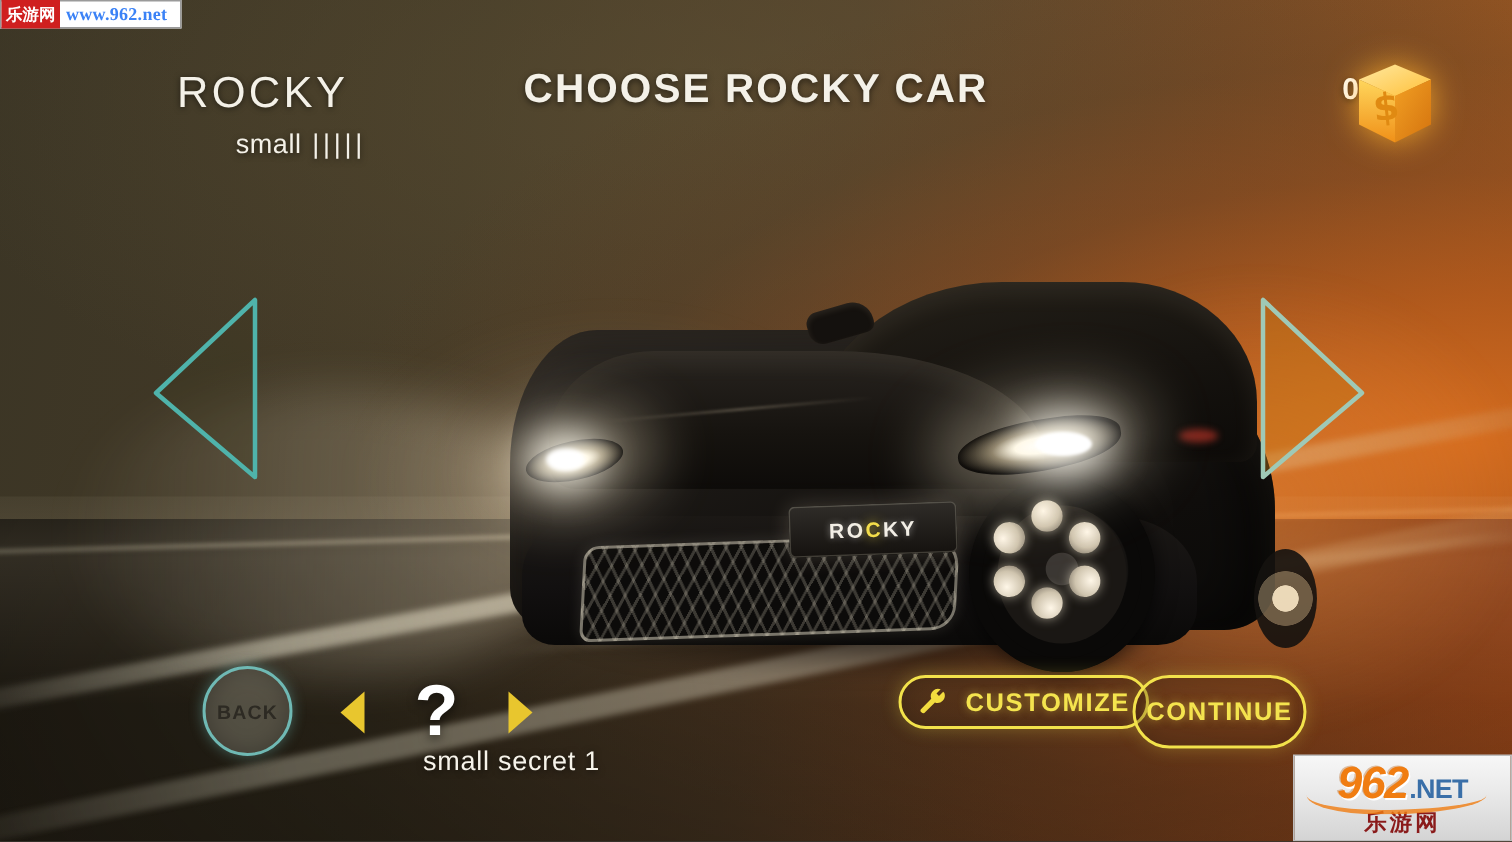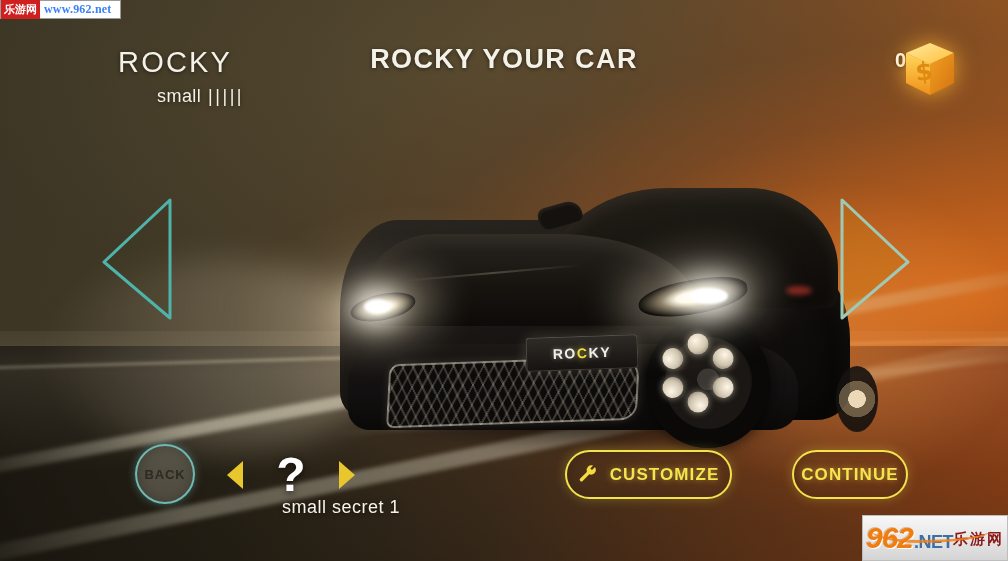--- a/index.html
+++ b/index.html
@@ -264,41 +264,41 @@
     position:absolute; display:flex; align-items:center; justify-content:center;
     gap:11px; border:2px solid #f2e24b; border-radius:30px;
     background:rgba(90,55,26,.22);
     box-shadow:0 0 12px rgba(242,226,75,.28), inset 0 0 16px rgba(0,0,0,.18);
     cursor:pointer;
   }
   .pill .lbl{
     font:700 17px/1 "Liberation Sans", sans-serif;
     letter-spacing:1.1px; color:#f4e44e; text-shadow:0 0 6px rgba(244,228,78,.5);
   }
-  #btn-customize{ left:565px; top:450px; width:167px; height:49px; }
-  #btn-continue{ left:792px; top:450px; width:116px; height:49px; }
+  #btn-customize{ left:599px; top:450px; width:167px; height:36px; }
+  #btn-continue{ left:755px; top:450px; width:116px; height:49px; }
 
   
   #wm-top{
     position:absolute; left:0; top:0; height:19px;
     display:flex; align-items:center;
     background:#ffffff; border:1px solid #9a9a9a; padding:0 4px 0 0;
   }
   #wm-top .cn{
     background:#cf1f1f; color:#fff; font:700 11px/19px "DejaVu Sans", sans-serif;
     padding:0 3px; letter-spacing:0;
   }
   #wm-top .url{
     color:#3b82f6; font:700 12px/19px "Liberation Serif", serif; padding:0 4px; letter-spacing:.2px;
   }
   #wm-bottom{
-    position:absolute; right:0; bottom:0; width:146px; height:46px;
+    position:absolute; right:0; bottom:0; width:146px; height:58px;
     background:linear-gradient(180deg,#f7f7f7 0%,#e9e9e9 45%,#d4d4d4 100%);
     border:1px solid #bdbdbd;
-    display:flex; flex-direction:row; align-items:center; justify-content:center;
+    display:flex; flex-direction:column; align-items:center; justify-content:center;
   }
   #wm-bottom .row1{ display:flex; align-items:baseline; }
   #wm-bottom .num{
     font:italic 900 30px/1 "Liberation Sans", sans-serif;
     color:#f07d12; letter-spacing:-1px;
     text-shadow:1px 1px 0 #fff, -1px -1px 0 rgba(180,90,10,.35);
   }
   #wm-bottom .net{
     font:900 18px/1 "Liberation Sans", sans-serif; color:#3a6fa8; letter-spacing:-.5px; margin-left:1px;
   }
@@ -360,21 +360,21 @@
   </div>
 
   <div id="car-name" class="hud-text">ROCKY</div>
 
   <div id="stats" class="hud-text">
     <div class="stat-row">
       <span>small</span><span class="stat-bars">|||||</span>
     </div>
   </div>
 
-  <div id="title" class="hud-text">ROCKY YOUR CAR</div>
+  <div id="title" class="hud-text">CHOOSE ROCKY CAR</div>
 
   <div id="currency">
     <span class="amount">0</span>
   </div>
   <svg class="cube" viewBox="0 0 56 58">
     <defs>
       <linearGradient id="cubeTop" x1="0" y1="0" x2="1" y2="1">
         <stop offset="0" stop-color="#ffe9a0"></stop>
           <stop offset="1" stop-color="#ffc03a"></stop>
       </linearGradient>

